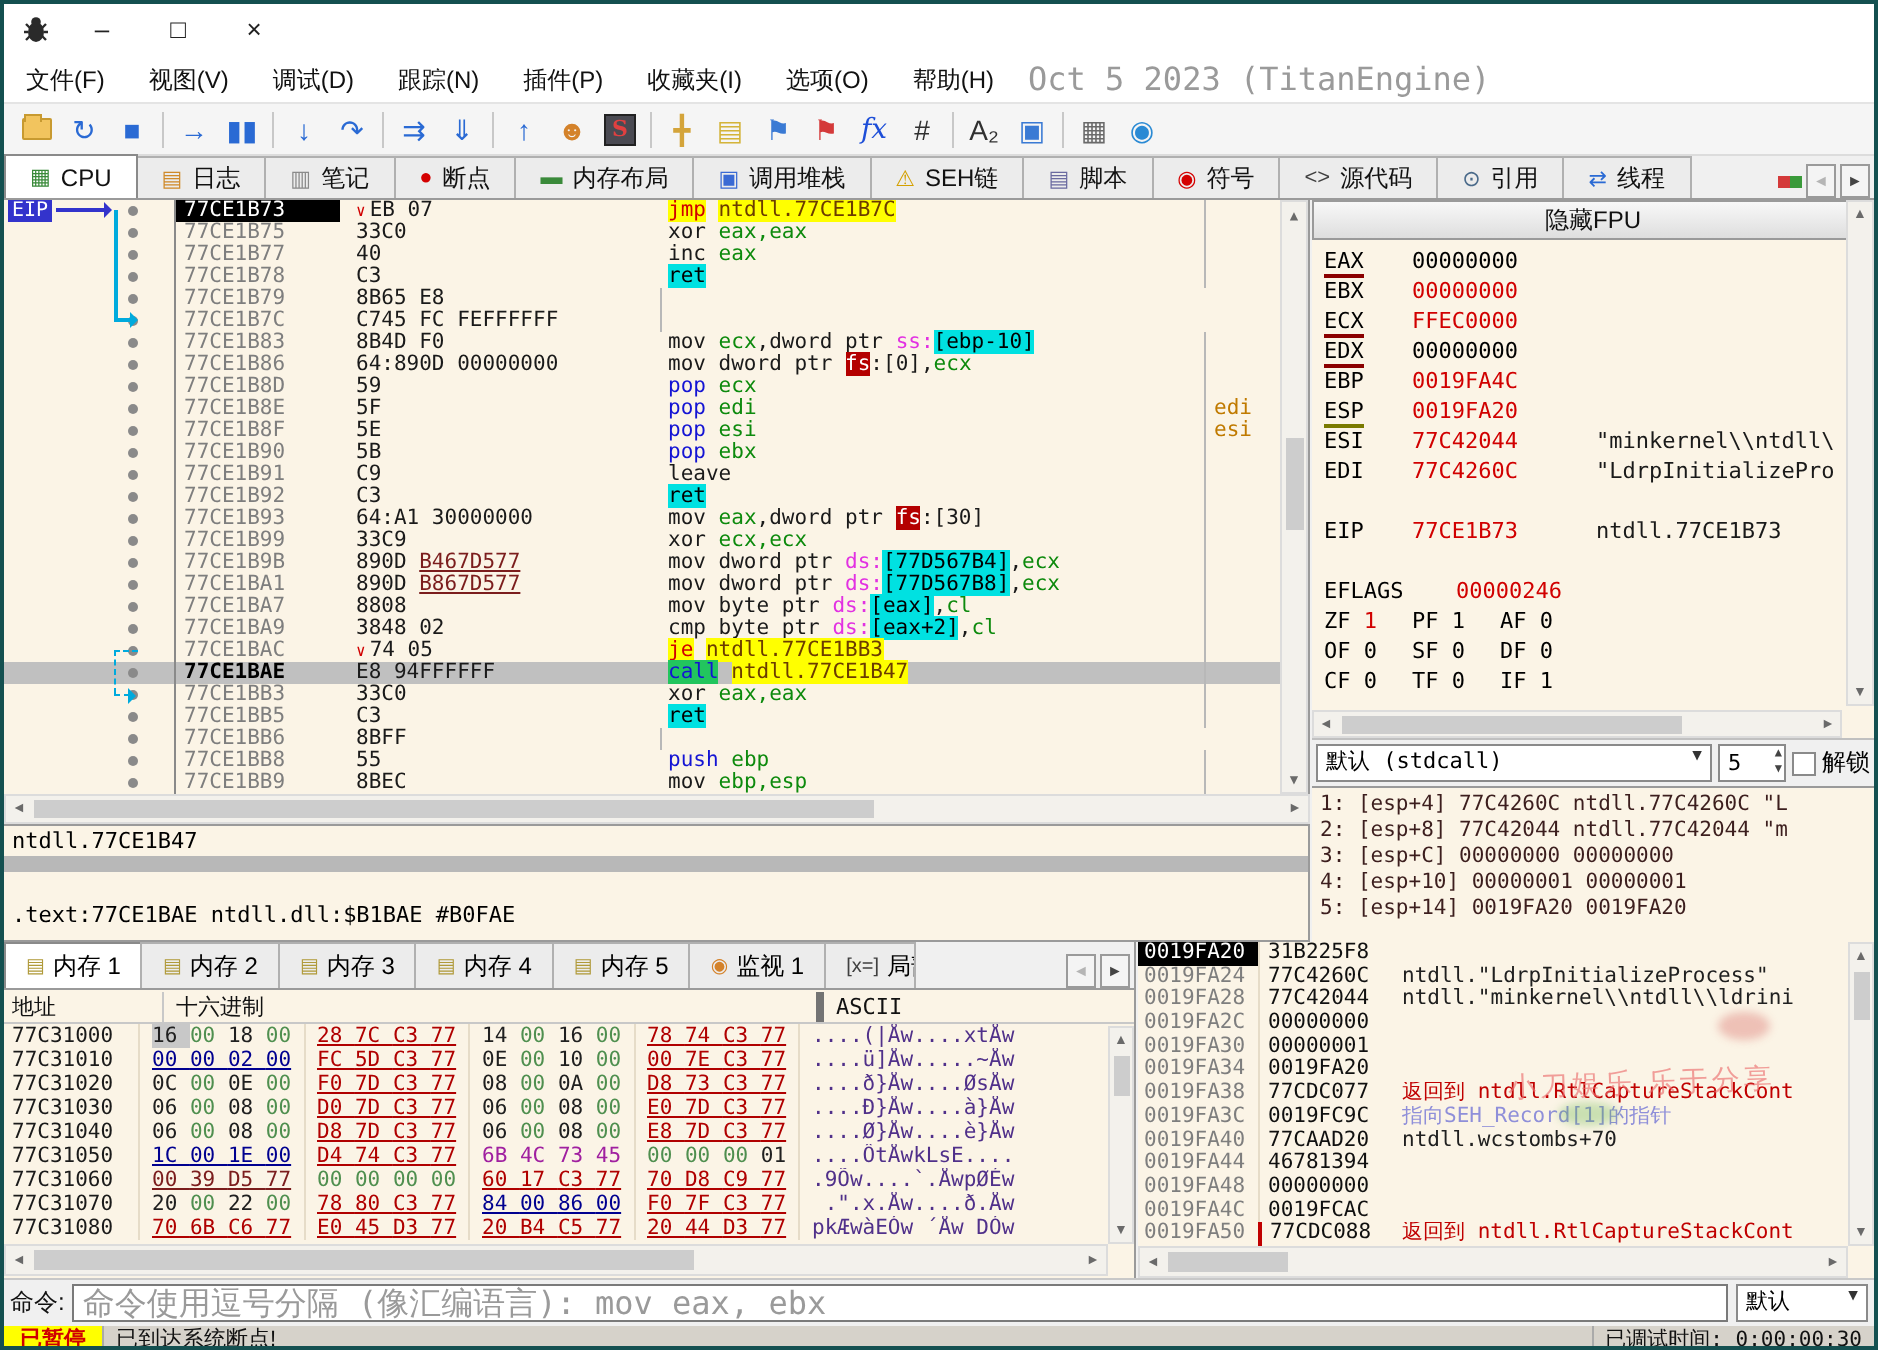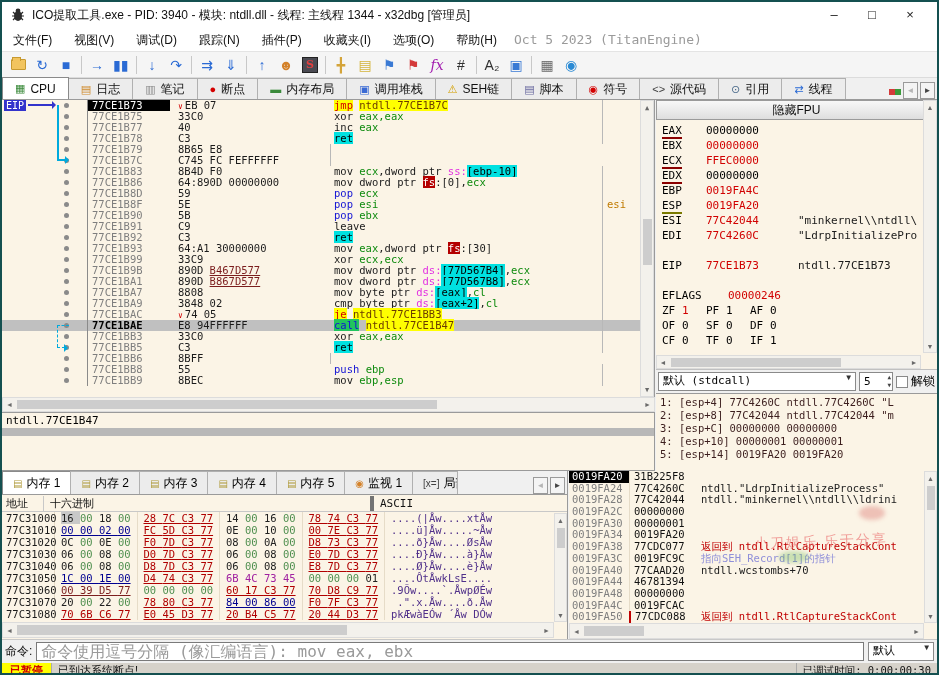--- a/index.html
+++ b/index.html
@@ -7,21 +7,21 @@
   .win{position:relative;width:939px;height:675px;border:2px solid #145050;background:#f0f0f0;
        font-family:"Liberation Sans","DejaVu Sans",sans-serif;overflow:hidden;}
   .mono{font-family:"DejaVu Sans Mono",monospace;}
 
   
   .titlebar{position:absolute;left:0;top:0;width:935px;height:26px;background:#fff;display:flex;align-items:center;padding:0 8px;}
   .titlebar .ttl{font-size:12px;color:#111;flex:1;white-space:nowrap;overflow:hidden;}
   .winbtn{width:38px;text-align:center;font-size:13px;color:#222;line-height:26px;}
   .menubar{position:absolute;left:0;top:26px;width:935px;height:24px;background:#fff;display:flex;align-items:center;font-size:12px;color:#111;border-bottom:1px solid #e4e4e4;}
   .menubar .mi{padding:0 11px;line-height:24px;}
-  .buildinfo{color:#9a9a9a;font-family:"DejaVu Sans Mono",monospace;font-size:13px;margin-left:6px;}
+  .buildinfo{color:#9a9a9a;font-family:"DejaVu Sans Mono",monospace;font-size:16px;margin-left:6px;}
   .toolbar{position:absolute;left:0;top:50px;width:935px;height:26px;background:#f5f5f5;display:flex;align-items:center;padding-left:4px;border-bottom:1px solid #dcdcdc;}
   .tbi{width:24px;height:22px;display:flex;align-items:center;justify-content:center;font-size:14px;line-height:22px;}
   .tbi.it{font-style:italic;font-family:"DejaVu Serif",serif;}
   .tsep{width:1px;height:18px;background:#c8c8c8;margin:0 3px;}
   .fold{width:15px;height:11px;background:#f2c45e;border:1px solid #c89a30;border-radius:1px;position:relative;}
   .fold:before{content:"";position:absolute;left:0;top:-3px;width:7px;height:3px;background:#f2c45e;border:1px solid #c89a30;border-bottom:none;}
   .sbox{width:16px;height:16px;background:#4a4a52;border:1px solid #222;color:#e04040;font-weight:bold;font-size:11px;display:flex;align-items:center;justify-content:center;font-family:"DejaVu Serif",serif;}
   .tabbar{position:absolute;left:0;top:76px;width:935px;height:22px;background:#f0f0f0;display:flex;align-items:flex-end;border-bottom:1px solid #9a9a9a;}
   .tab{height:21px;display:flex;align-items:center;padding:0 12px;font-size:12px;color:#111;border:1px solid #b0b0b0;border-bottom:none;background:#ececec;margin-right:-1px;white-space:nowrap;}
   .tab .tic{margin-right:5px;font-size:11px;}
@@ -89,26 +89,26 @@
   .argrow{height:13px;}
 
   
   .dumppane{position:absolute;left:0;top:469px;width:566px;height:168px;background:#fbf4e6;border-right:1px solid #9a9a9a;}
   .dumptabs{height:24px;background:#f0f0f0;display:flex;align-items:flex-end;border-bottom:1px solid #9a9a9a;}
   .dtab{height:23px;display:flex;align-items:center;padding:0 10px;font-size:12px;border:1px solid #b0b0b0;border-bottom:none;background:#ececec;margin-right:-1px;white-space:nowrap;}
   .dtab.active{background:#fff;border-color:#8a8a8a;}
   .dtab .tic{margin-right:4px;font-size:10px;}
   .dtab.clip{max-width:46px;overflow:hidden;padding-right:0;}
   .dumphead{height:17px;display:flex;font-size:11px;color:#111;border-bottom:1px solid #c8c8c8;background:#fbf4e6;font-family:"DejaVu Sans Mono",monospace;align-items:center;}
-  .dh-a{width:42px;padding-left:4px;border-right:1px solid #c8c8c8;}
+  .dh-a{width:80px;padding-left:4px;border-right:1px solid #c8c8c8;}
   .dh-h{width:330px;padding-left:6px;border-right:4px solid #737373;}
   .dh-s{flex:1;padding-left:6px;}
   .dumprows{font-size:10.5px;line-height:12px;white-space:pre;position:relative;}
   .drow{display:flex;height:12px;}
-  .d-a{width:53px;padding-left:4px;color:#1a1a1a;border-right:1px solid #e6dcc8;}
+  .d-a{width:68px;padding-left:4px;color:#1a1a1a;border-right:1px solid #e6dcc8;}
   .hxg{width:82.5px;padding-left:6px;border-right:1px solid #e6dcc8;}
   .d-s{flex:1;padding-left:6px;color:#50308a;overflow:hidden;}
   .hx-p{color:#202020}.hx-z{color:#4f8f4f}
   .hx-r{color:#b00000;text-decoration:underline}
   .hx-n{color:#000090;text-decoration:underline}
   .hx-m{color:#7b1d1d;text-decoration:underline}
   .hx-u{color:#a020a0}
   .hx-cur{background:#c8c8c8;}
   .dump-vscroll{position:absolute;right:0;top:42px;width:13px;height:109px;}
   .dump-hscroll{position:absolute;left:0;top:151px;width:552px;height:16px;}
@@ -142,21 +142,20 @@
 <body>
 
 <div class="win">
 
   <div class="titlebar">
     <svg width="16" height="16" style="margin-right:6px">
       <ellipse cx="8" cy="9" rx="4" ry="5" fill="#2a2a2a"></ellipse>
         <circle cx="8" cy="4" r="2.4" fill="#2a2a2a"></circle>
       <path d="M3 5 L5 7 M13 5 L11 7 M2 9 L4 9 M14 9 L12 9 M3 13 L5 11 M13 13 L11 11" stroke="#2a2a2a" stroke-width="1.2"></path>
     </svg>
-    <span class="ttl">ICO提取工具.exe - PID: 3940 - 模块: ntdll.dll - 线程: 主线程 1344 - x32dbg [管理员]</span>
     <span class="winbtn">–</span>
     <span class="winbtn">□</span>
     <span class="winbtn">×</span>
   </div>
 
   <div class="menubar">
     <span id="menu-items" style="display:flex">
         <span class="mi">文件(F)</span>
         <span class="mi">视图(V)</span>
         <span class="mi">调试(D)</span>
@@ -188,21 +187,21 @@
       <span class="tbi" style="color: rgb(42, 106, 212);">↑</span>
       <span class="tbi" style="color: rgb(212, 130, 42);">☻</span>
       <span class="tbi">
         <span class="sbox">S</span>
       </span>
       <span class="tsep"></span>
       <span class="tbi" style="color: rgb(212, 164, 58);">╋</span>
       <span class="tbi" style="color: rgb(212, 180, 58);">▤</span>
       <span class="tbi" style="color: rgb(58, 122, 212);">⚑</span>
       <span class="tbi" style="color: rgb(212, 58, 58);">⚑</span>
-      <span class="tbi it" style="color: #a21caf;">fx</span>
+      <span class="tbi it" style="color: #1d4ed8;">fx</span>
       <span class="tbi" style="color: rgb(48, 48, 48);">#</span>
       <span class="tsep"></span>
       <span class="tbi" style="color: rgb(48, 48, 48);">A₂</span>
       <span class="tbi" style="color: rgb(58, 122, 212);">▣</span>
       <span class="tsep"></span>
       <span class="tbi" style="color: rgb(106, 106, 106);">▦</span>
       <span class="tbi" style="color: rgb(42, 138, 212);">◉</span>
     </div>
 
   <div class="tabbar">
@@ -267,20 +266,21 @@
     <div class="disrows" id="disrows">
         <div class="dis-row"><span class="c-gut"><span class="dot"></span></span><span class="c-addr mono eip">77CE1B73</span><span class="c-bytes"><span class="jtm">∨</span><span>EB 07</span></span><span class="c-instr"><span class="tk-jm">jmp</span><span> </span><span class="tk-jt">ntdll.77CE1B7C</span></span><span class="c-cmt"></span></div>
         <div class="dis-row"><span class="c-gut"><span class="dot"></span></span><span class="c-addr mono">77CE1B75</span><span class="c-bytes"><span>33C0</span></span><span class="c-instr"><span>xor </span><span class="tk-r">eax,eax</span></span><span class="c-cmt"></span></div>
         <div class="dis-row"><span class="c-gut"><span class="dot"></span></span><span class="c-addr mono">77CE1B77</span><span class="c-bytes"><span>40</span></span><span class="c-instr"><span>inc </span><span class="tk-r">eax</span></span><span class="c-cmt"></span></div>
         <div class="dis-row"><span class="c-gut"><span class="dot"></span></span><span class="c-addr mono">77CE1B78</span><span class="c-bytes"><span>C3</span></span><span class="c-instr"><span class="tk-rt">ret</span></span><span class="c-cmt"></span></div>
         <div class="dis-row"><span class="c-gut"><span class="dot"></span></span><span class="c-addr mono">77CE1B79</span><span class="c-bytes"><span>8B65 E8</span></span><span class="c-cmt"></span></div>
         <div class="dis-row"><span class="c-gut"><span class="dot"></span></span><span class="c-addr mono">77CE1B7C</span><span class="c-bytes"><span>C745 FC FEFFFFFF</span></span><span class="c-cmt"></span></div>
         <div class="dis-row"><span class="c-gut"><span class="dot"></span></span><span class="c-addr mono">77CE1B83</span><span class="c-bytes"><span>8B4D F0</span></span><span class="c-instr"><span>mov </span><span class="tk-r">ecx</span><span>,dword ptr </span><span class="tk-sg">ss:</span><span class="tk-m">[ebp-10]</span></span><span class="c-cmt"></span></div>
         <div class="dis-row"><span class="c-gut"><span class="dot"></span></span><span class="c-addr mono">77CE1B86</span><span class="c-bytes"><span>64:890D 00000000</span></span><span class="c-instr"><span>mov dword ptr </span><span class="tk-f">fs</span><span>:[0]</span><span>,</span><span class="tk-r">ecx</span></span><span class="c-cmt"></span></div>
         <div class="dis-row"><span class="c-gut"><span class="dot"></span></span><span class="c-addr mono">77CE1B8D</span><span class="c-bytes"><span>59</span></span><span class="c-instr"><span class="tk-b">pop</span><span> </span><span class="tk-r">ecx</span></span><span class="c-cmt"></span></div>
+        <div class="dis-row"><span class="c-gut"><span class="dot"></span></span><span class="c-addr mono">77CE1B8E</span><span class="c-bytes"><span>5F</span></span><span class="c-instr"><span class="tk-b">pop</span><span> </span><span class="tk-r">edi</span></span><span class="c-cmt">edi</span></div>
         <div class="dis-row"><span class="c-gut"><span class="dot"></span></span><span class="c-addr mono">77CE1B8F</span><span class="c-bytes"><span>5E</span></span><span class="c-instr"><span class="tk-b">pop</span><span> </span><span class="tk-r">esi</span></span><span class="c-cmt">esi</span></div>
         <div class="dis-row"><span class="c-gut"><span class="dot"></span></span><span class="c-addr mono">77CE1B90</span><span class="c-bytes"><span>5B</span></span><span class="c-instr"><span class="tk-b">pop</span><span> </span><span class="tk-r">ebx</span></span><span class="c-cmt"></span></div>
         <div class="dis-row"><span class="c-gut"><span class="dot"></span></span><span class="c-addr mono">77CE1B91</span><span class="c-bytes"><span>C9</span></span><span class="c-instr"><span>leave</span></span><span class="c-cmt"></span></div>
         <div class="dis-row"><span class="c-gut"><span class="dot"></span></span><span class="c-addr mono">77CE1B92</span><span class="c-bytes"><span>C3</span></span><span class="c-instr"><span class="tk-rt">ret</span></span><span class="c-cmt"></span></div>
         <div class="dis-row"><span class="c-gut"><span class="dot"></span></span><span class="c-addr mono">77CE1B93</span><span class="c-bytes"><span>64:A1 30000000</span></span><span class="c-instr"><span>mov </span><span class="tk-r">eax</span><span>,dword ptr </span><span class="tk-f">fs</span><span>:[30]</span></span><span class="c-cmt"></span></div>
         <div class="dis-row"><span class="c-gut"><span class="dot"></span></span><span class="c-addr mono">77CE1B99</span><span class="c-bytes"><span>33C9</span></span><span class="c-instr"><span>xor </span><span class="tk-r">ecx,ecx</span></span><span class="c-cmt"></span></div>
         <div class="dis-row"><span class="c-gut"><span class="dot"></span></span><span class="c-addr mono">77CE1B9B</span><span class="c-bytes"><span>890D </span><span class="tk-u">B467D577</span></span><span class="c-instr"><span>mov dword ptr </span><span class="tk-sg">ds:</span><span class="tk-m">[77D567B4]</span><span>,</span><span class="tk-r">ecx</span></span><span class="c-cmt"></span></div>
         <div class="dis-row"><span class="c-gut"><span class="dot"></span></span><span class="c-addr mono">77CE1BA1</span><span class="c-bytes"><span>890D </span><span class="tk-u">B867D577</span></span><span class="c-instr"><span>mov dword ptr </span><span class="tk-sg">ds:</span><span class="tk-m">[77D567B8]</span><span>,</span><span class="tk-r">ecx</span></span><span class="c-cmt"></span></div>
         <div class="dis-row"><span class="c-gut"><span class="dot"></span></span><span class="c-addr mono">77CE1BA7</span><span class="c-bytes"><span>8808</span></span><span class="c-instr"><span>mov byte ptr </span><span class="tk-sg">ds:</span><span class="tk-m">[eax]</span><span>,</span><span class="tk-r">cl</span></span><span class="c-cmt"></span></div>
         <div class="dis-row"><span class="c-gut"><span class="dot"></span></span><span class="c-addr mono">77CE1BA9</span><span class="c-bytes"><span>3848 02</span></span><span class="c-instr"><span>cmp byte ptr </span><span class="tk-sg">ds:</span><span class="tk-m">[eax+2]</span><span>,</span><span class="tk-r">cl</span></span><span class="c-cmt"></span></div>
@@ -313,20 +313,21 @@
   <div class="sb dis-hscroll">
     <div class="sb-btn" style="position:absolute;left:0;width:13px;height:100%">◄</div>
     <div class="sb-th" style="left:14px;top:2px;width:420px;height:9px"></div>
     <div class="sb-btn" style="position:absolute;right:0;width:13px;height:100%">►</div>
   </div>
 
   <div class="infobox mono">
     <div>ntdll.77CE1B47</div>
     <div class="infobar"></div>
     <div>&nbsp;</div>
+    <div>.text:77CE1BAE ntdll.dll:$B1BAE #B0FAE</div>
   </div>
 
   <div class="regpane">
     <div class="fpubtn">隐藏FPU</div>
     <div class="regbody mono" id="regbody"><div class="rrow"><span class="rn um"><b>EAX</b></span><span class="rv rv-k">00000000</span><span class="rc"></span></div><div class="rrow"><span class="rn "><b>EBX</b></span><span class="rv rv-r">00000000</span><span class="rc"></span></div><div class="rrow"><span class="rn um"><b>ECX</b></span><span class="rv rv-r">FFEC0000</span><span class="rc"></span></div><div class="rrow"><span class="rn um"><b>EDX</b></span><span class="rv rv-k">00000000</span><span class="rc"></span></div><div class="rrow"><span class="rn "><b>EBP</b></span><span class="rv rv-r">0019FA4C</span><span class="rc"></span></div><div class="rrow"><span class="rn uo"><b>ESP</b></span><span class="rv rv-r">0019FA20</span><span class="rc"></span></div><div class="rrow"><span class="rn "><b>ESI</b></span><span class="rv rv-r">77C42044</span><span class="rc">"minkernel\\ntdll\</span></div><div class="rrow"><span class="rn "><b>EDI</b></span><span class="rv rv-r">77C4260C</span><span class="rc">"LdrpInitializePro</span></div><div class="rrow"></div><div class="rrow"><span class="rn "><b>EIP</b></span><span class="rv rv-r">77CE1B73</span><span class="rc">ntdll.77CE1B73</span></div><div class="rrow"></div><div class="rrow"><span class="rn" style="width: 66px;">EFLAGS</span><span class="rv rv-r">00000246</span></div><div class="rrow"><span class="flagcell">ZF <span class="red">1</span></span><span class="flagcell">PF <span>1</span></span><span class="flagcell">AF <span>0</span></span></div><div class="rrow"><span class="flagcell">OF <span>0</span></span><span class="flagcell">SF <span>0</span></span><span class="flagcell">DF <span>0</span></span></div><div class="rrow"><span class="flagcell">CF <span>0</span></span><span class="flagcell">TF <span>0</span></span><span class="flagcell">IF <span>1</span></span></div><div class="rrow"></div></div>
     <div class="sb reg-vscroll">
       <div class="sb-btn" style="height:12px">▲</div>
       <div class="sb-btn" style="position:absolute;bottom:0;width:100%;height:12px">▼</div>
     </div>
     <div class="sb reg-hscroll">

